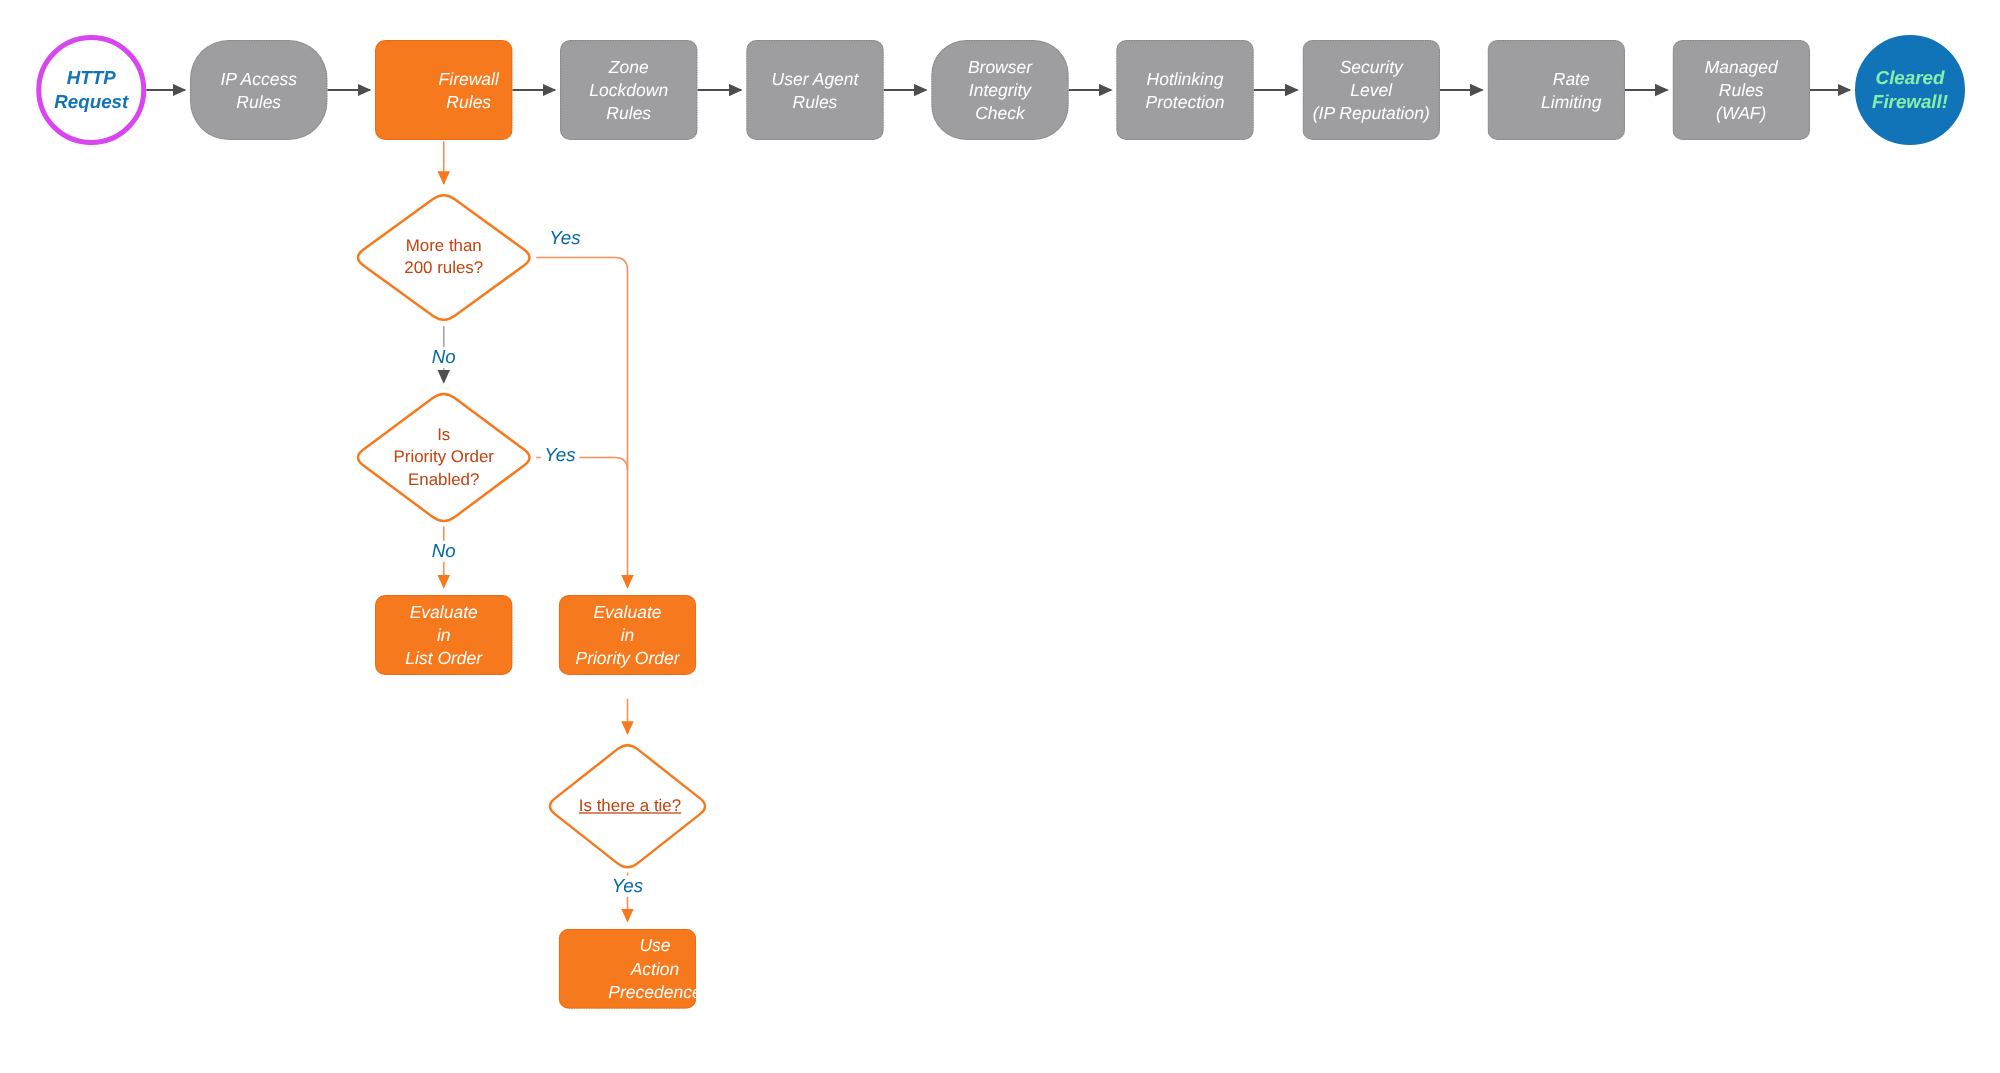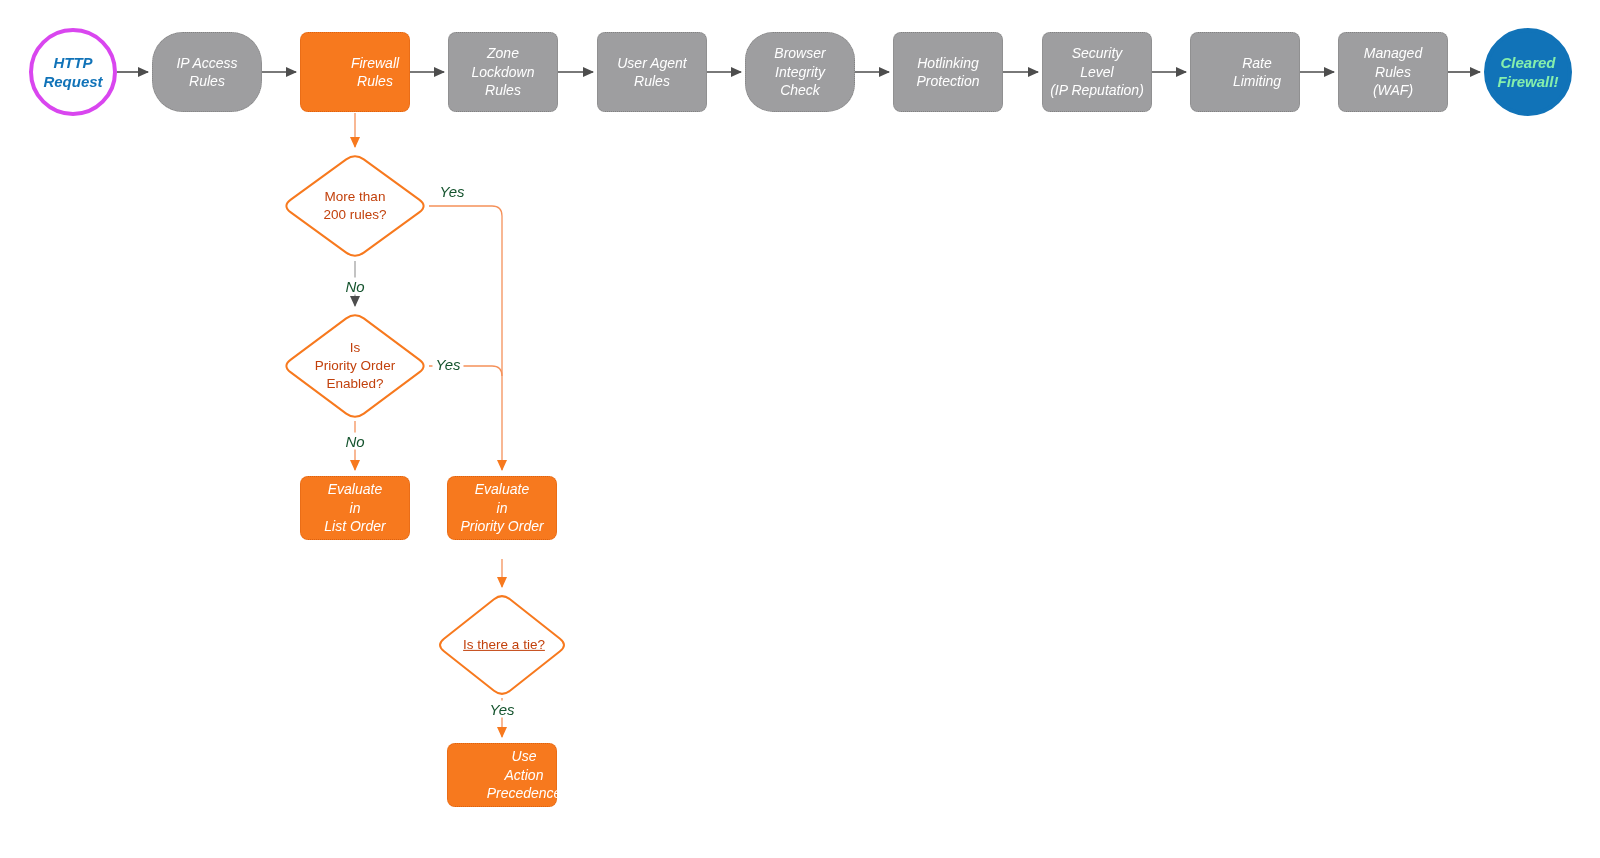--- a/index.html
+++ b/index.html
@@ -27,21 +27,21 @@
   .circle.start{background:#ffffff;border:4px solid #d946ef;color:#1173B8;}
   .circle.end{background:#1173B8;border:4px solid #1173B8;color:#86efac;}
   
   .dtext{
     position:absolute;transform:translate(-50%,-50%);text-align:center;
     white-space:pre-line;font-size:13.5px;color:#c2410c;line-height:1.35;
   }
   
   .elabel{
     position:absolute;transform:translate(-50%,-50%);
-    font-style:italic;font-size:15px;color:#14532d;background:#ffffff;padding:0 3px;
+    font-style:italic;font-size:15px;color:#0369a1;background:#ffffff;padding:0 3px;
   }
 </style>
 </head>
 <body>
 
 <div class="stage">
 
   <svg class="layer" width="1600" height="858" viewBox="0 0 1600 858">
     <defs>
       <marker id="ah-dark" markerUnits="userSpaceOnUse" markerWidth="13" markerHeight="11" refX="10" refY="5" orient="auto">

